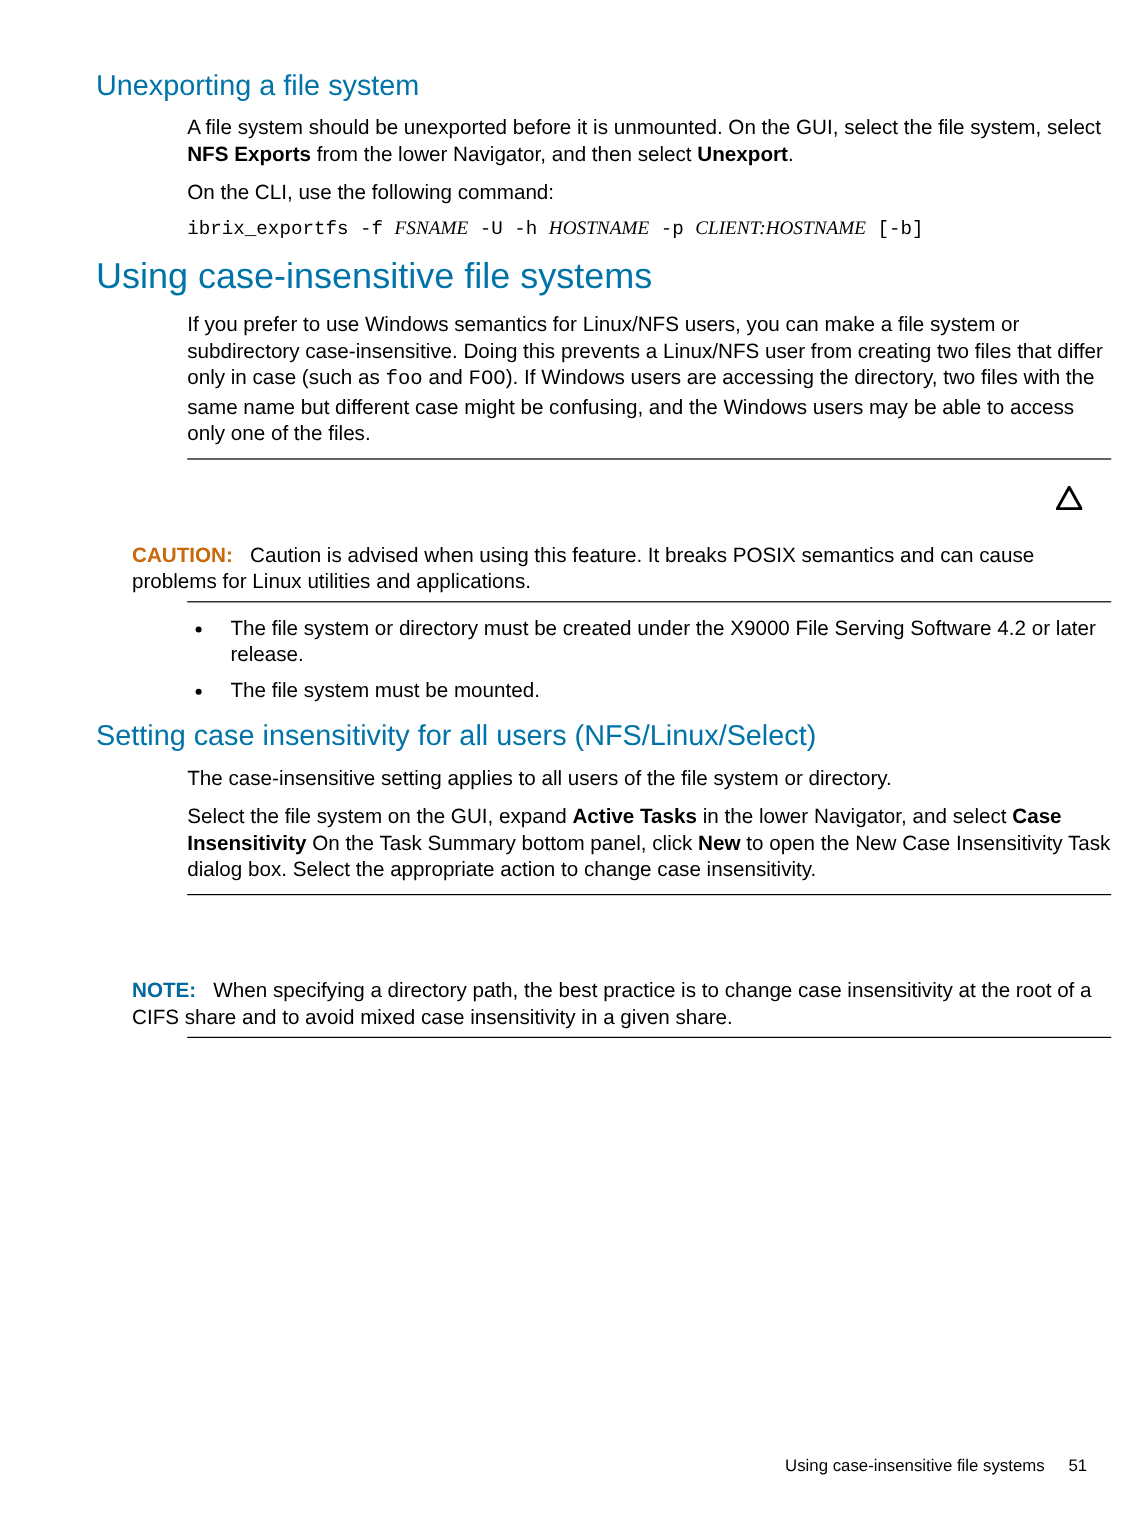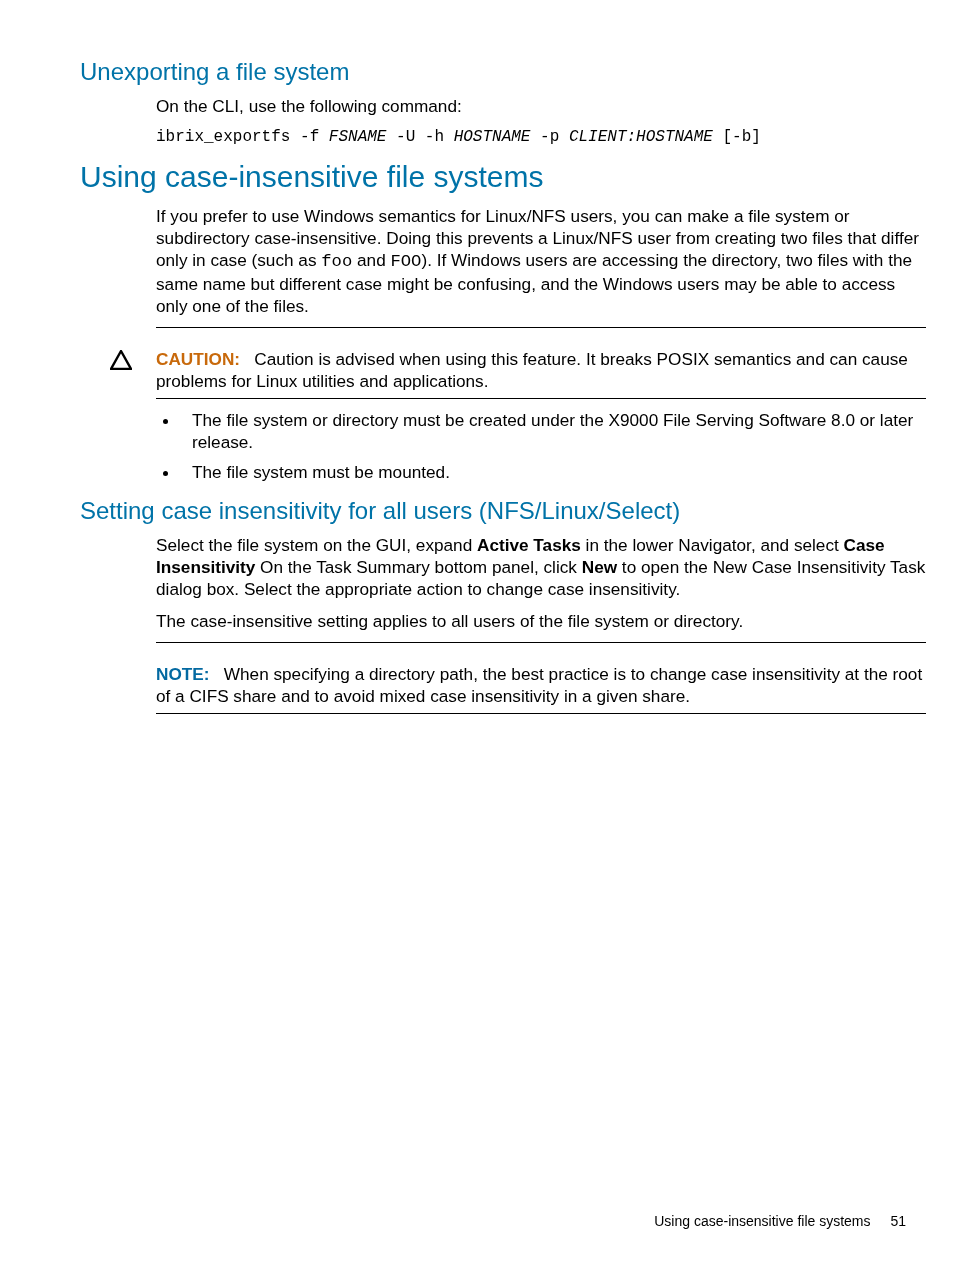--- a/index.html
+++ b/index.html
@@ -43,37 +43,38 @@
   .code-line {
     font-family: "Courier New", Courier, monospace;
     font-size: 16px;
     margin: 4px 0 12px 0;
     white-space: nowrap;
   }
   .code-inline {
     font-family: "Courier New", Courier, monospace;
   }
   .italic-code {
-    font-family: Liberation Mono, monospace;
+    font-family: Liberation Serif, serif;
     font-style: italic;
     text-align: right;
   }
   .bold { font-weight: 700; }
   .admon-wrap {
     margin-left: 30px;
   }
   .admon-rule {
     border: none;
     border-top: 1px solid #000;
     margin: 6px 0 6px 46px;
   }
   .admon {
     display: flex;
-    align-items: flex-start;
+    align-items: flex-end;
     margin: 20px 0 2px 0;
+    flex-direction: column;
   }
   .admon-icon {
     width: 46px;
     flex: 0 0 46px;
     text-align: left;
     padding-top: 2px;
   }
   .admon-icon svg { display:block; }
   .admon-body {
     flex: 1;
@@ -110,20 +111,23 @@
     text-align: right;
   }
 </style>
 </head>
 <body>
 
 <div class="page">
 
   <div class="h2">Unexporting a file system</div>
   <div class="body-block">
+    <p class="para">
+      <span>A file system should be unexported before it is unmounted. On the GUI, select the file system, select </span><span class="bold">NFS Exports</span><span> from the lower Navigator, and then select </span><span class="bold">Unexport</span><span>.</span>
+    </p>
     <p class="para">On the CLI, use the following command:</p>
     <p class="code-line">
       <span>ibrix_exportfs -f </span><span class="italic-code">FSNAME</span><span> -U -h </span><span class="italic-code">HOSTNAME</span><span> -p </span><span class="italic-code">CLIENT:HOSTNAME</span><span> [-b]</span>
     </p>
   </div>
 
   <div class="h1">Using case-insensitive file systems</div>
   <div class="body-block">
     <p class="para">
       <span>If you prefer to use Windows semantics for Linux/NFS users, you can make a file system or subdirectory case-insensitive. Doing this prevents a Linux/NFS user from creating two files that differ only in case (such as </span><span class="code-inline">foo</span><span> and </span><span class="code-inline">FOO</span><span>). If Windows users are accessing the directory, two files with the same name but different case might be confusing, and the Windows users may be able to access only one of the files.</span>
@@ -140,31 +144,31 @@
       </div>
       <div class="admon-body">
         <span class="caution-label">CAUTION:</span>&nbsp;&nbsp;&nbsp;<span>Caution is advised when using this feature. It breaks POSIX semantics and can cause problems for Linux utilities and applications.</span>
       </div>
     </div>
     <hr class="admon-rule">
   </div>
 
   <div class="body-block" style="margin-top:10px;">
     <ul class="bullets">
-      <li>The file system or directory must be created under the X9000 File Serving Software 8.0 or later release.</li>
+      <li>The file system or directory must be created under the X9000 File Serving Software 4.2 or later release.</li>
       <li>The file system must be mounted.</li>
     </ul>
   </div>
 
   <div class="h2">Setting case insensitivity for all users (NFS/Linux/Select)</div>
   <div class="body-block">
+    <p class="para">The case-insensitive setting applies to all users of the file system or directory.</p>
     <p class="para">
       <span>Select the file system on the GUI, expand </span><span class="bold">Active Tasks</span><span> in the lower Navigator, and select </span><span class="bold">Case Insensitivity</span><span> On the Task Summary bottom panel, click </span><span class="bold">New</span><span> to open the New Case Insensitivity Task dialog box. Select the appropriate action to change case insensitivity.</span>
     </p>
-    <p class="para">The case-insensitive setting applies to all users of the file system or directory.</p>
   </div>
 
   <div class="admon-wrap">
     <hr class="admon-rule">
     <div class="admon">
       <div class="admon-icon"></div>
       <div class="admon-body">
         <span class="note-label">NOTE:</span>&nbsp;&nbsp;&nbsp;<span>When specifying a directory path, the best practice is to change case insensitivity at the root of a CIFS share and to avoid mixed case insensitivity in a given share.</span>
       </div>
     </div>

